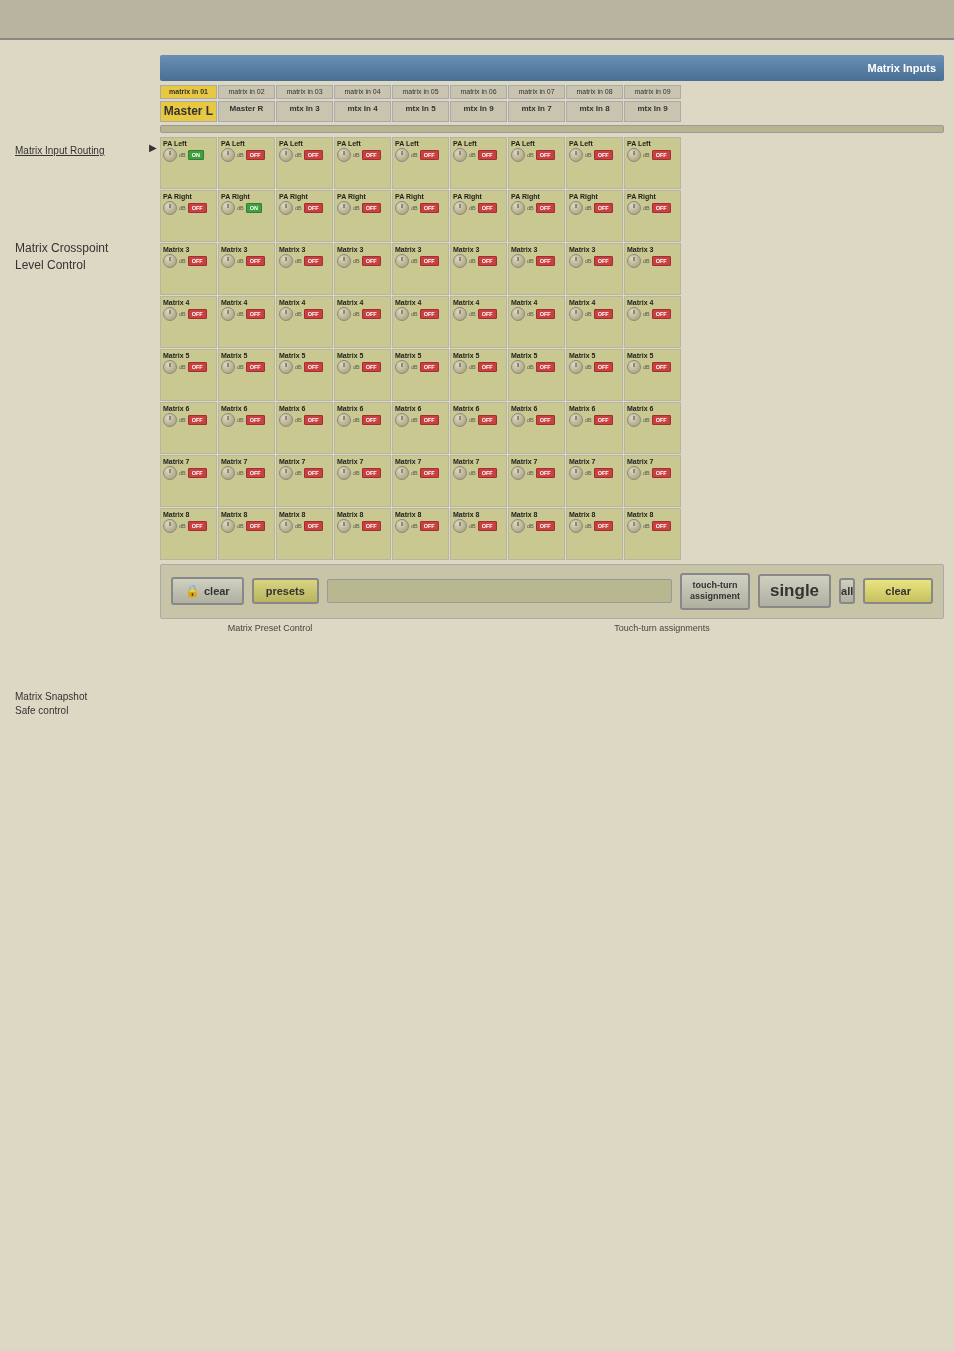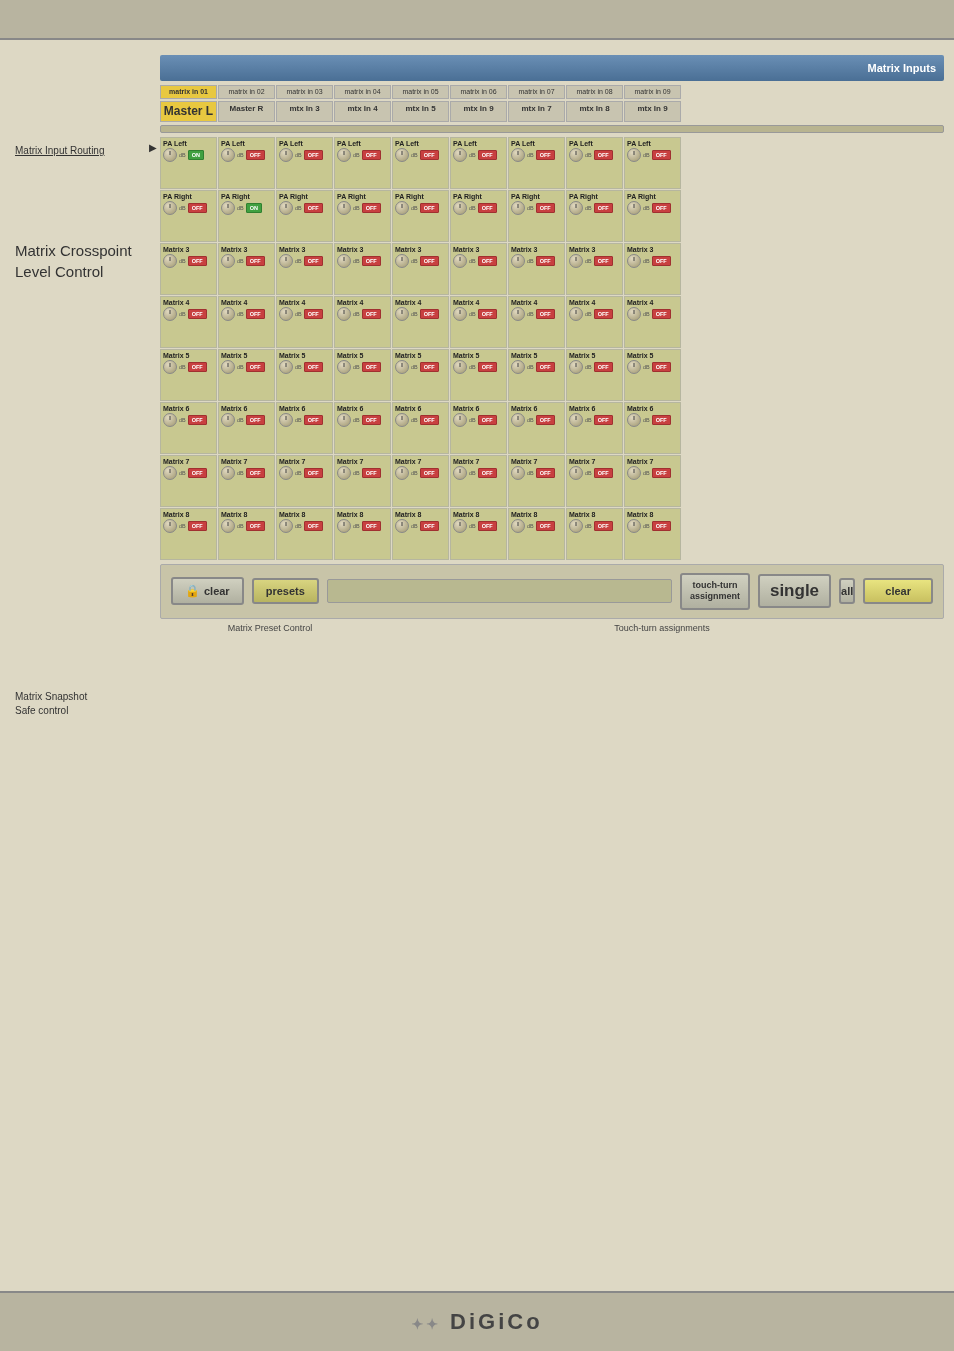--- a/index.html
+++ b/index.html
@@ -296,21 +296,21 @@
       left: 0;
       font-size: 10px;
       color: #333;
       text-decoration: underline;
     }
 
     .label-crosspoint {
       position: absolute;
       top: 185px;
       left: 0;
-      font-size: 15px;
+      font-size: 12px;
       color: #333;
       line-height: 1.4;
     }
 
     .label-snapshot {
       position: absolute;
       top: 635px;
       left: 0;
       font-size: 10px;
       color: #333;
@@ -1004,19 +1004,13 @@
         <div class="bottom-label-left">
           <span>Matrix Preset Control</span>
         </div>
         <div class="bottom-label-right">
           <span>Touch-turn assignments</span>
         </div>
       </div>
     </div>
   </div>
 
-  <div class="bottom-bar">
-    <div class="digico-logo">
-      <span class="star">✦✦</span>
-      <span>DiGiCo</span>
-    </div>
-  </div>
 </div>
 
 </body></html>

